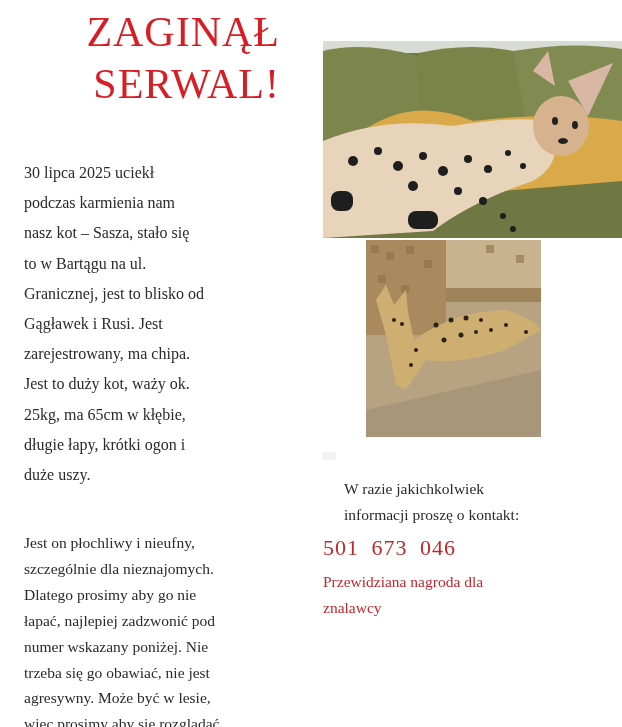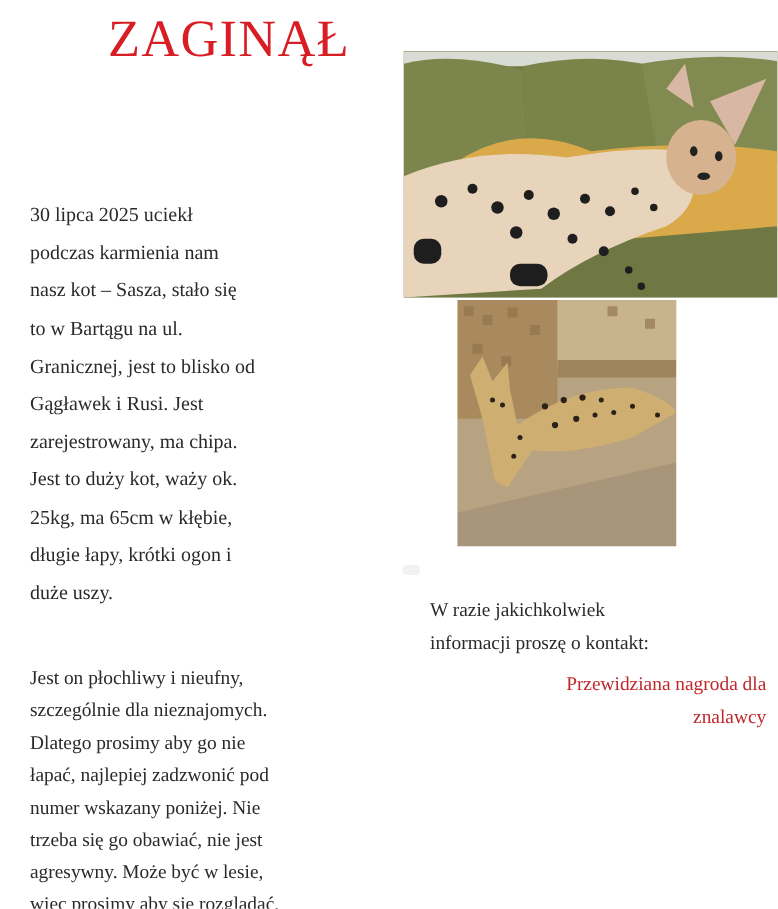--- a/index.html
+++ b/index.html
@@ -7,28 +7,29 @@
   .title { position:absolute; left:40px; top:6px; width:240px; text-align:right; color:#d81e24; font-family:"Liberation Serif", serif; font-size:42px; line-height:52px; letter-spacing:1px; }
   .story { position:absolute; left:24px; top:158px; width:280px; font-size:16px; line-height:30.2px; color:#2a2a2a; font-family:"Liberation Serif", serif; }
   .story p { margin:0; white-space:pre-line; }
   .note { position:absolute; left:24px; top:530px; width:285px; font-size:15.5px; line-height:25.9px; color:#2a2a2a; font-family:Liberation Serif, serif; white-space:pre-line; }
   .photo1 { position:absolute; left:323px; top:41px; width:299px; height:197px; overflow:hidden; background:#6b7440; }
   .photo2 { position:absolute; left:366px; top:240px; width:175px; height:197px; overflow:hidden; background:#b39a78; }
   .photo1 svg, .photo2 svg { display:block; width:100%; height:100%; }
   .contact { position:absolute; left:323px; top:476px; width:290px; font-family:"Liberation Serif", serif; }
   .contact-text { font-size:15.5px; line-height:25.5px; color:#2a2a2a; white-space:pre-line;margin-left:21px; }
   .phone { margin-top:8px; font-size:22px; color:#c0282c; letter-spacing:1px; word-spacing:6px; }
-  .reward { margin-top:8px; font-size:15.5px; line-height:25.5px; color:#c0282c; white-space:pre-line;text-align:right; }
+  .reward { margin-top:8px; font-size:15.5px; line-height:25.5px; color:#c0282c; white-space:pre-line; }
   .tiny-mark { position:absolute; left:322px; top:452px; width:14px; height:8px; background:#f2f2f2; border-radius:3px; }
 </style>
 </head>
 <body>
 
 <div class="title">
   <div>ZAGINĄŁ</div>
+  <div>SERWAL!</div>
 </div>
 
 <div class="story">
   <p>30 lipca 2025 uciekł
 podczas karmienia nam
 nasz kot – Sasza, stało się
 to w Bartągu na ul.
 Granicznej, jest to blisko od
 Gągławek i Rusi. Jest
 zarejestrowany, ma chipa.
@@ -118,15 +119,16 @@
         <circle cx="36" cy="84" r="2"></circle>
     </g>
   </svg>
 </div>
 
 <div class="tiny-mark"></div>
 
 <div class="contact">
   <div class="contact-text">W razie jakichkolwiek
 informacji proszę o kontakt:</div>
+  <div class="phone">501 673  046</div>
   <div class="reward">Przewidziana nagroda dla
 znalawcy</div>
 </div>
 
 </body></html>

